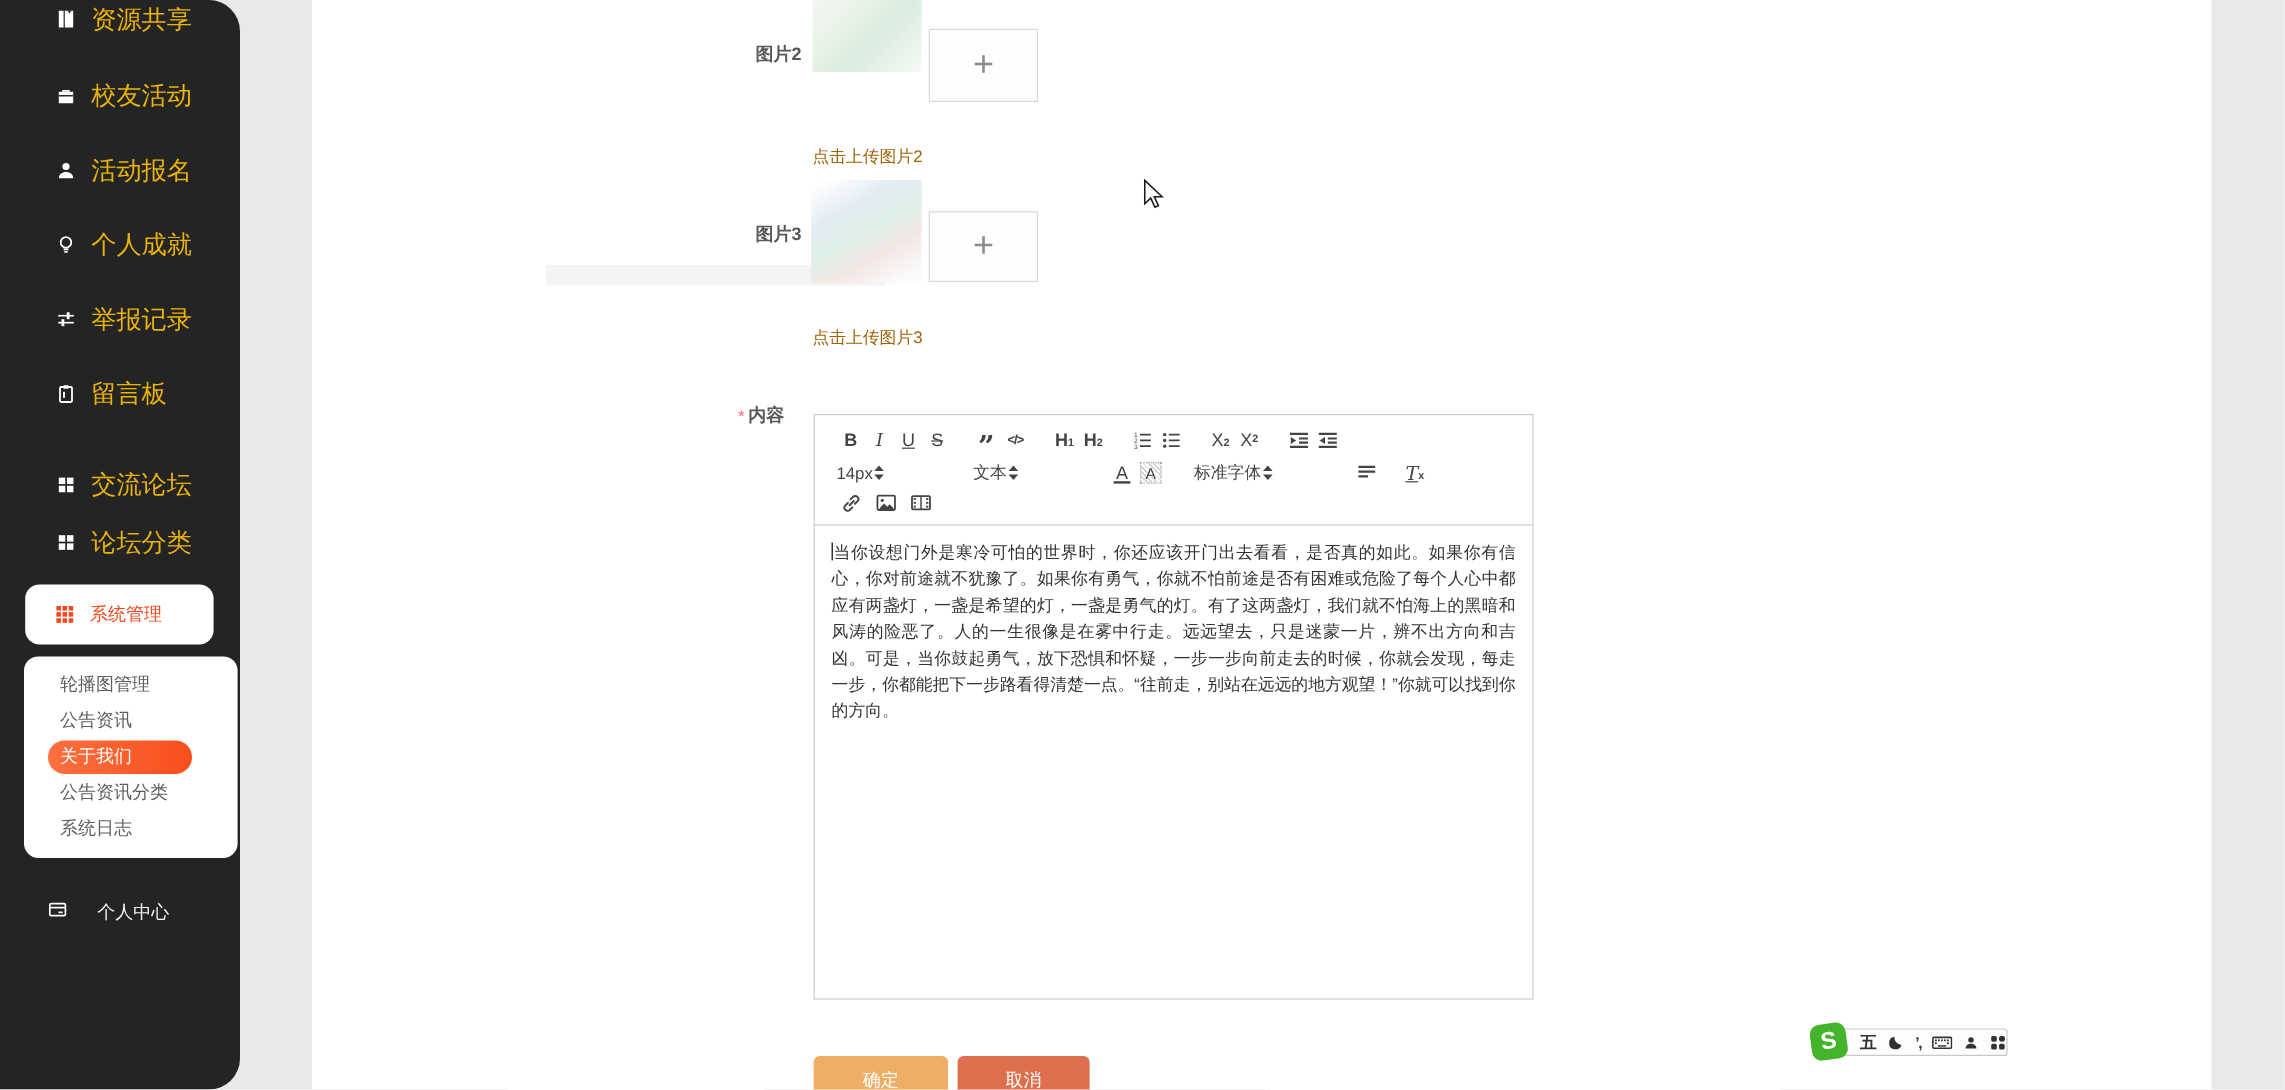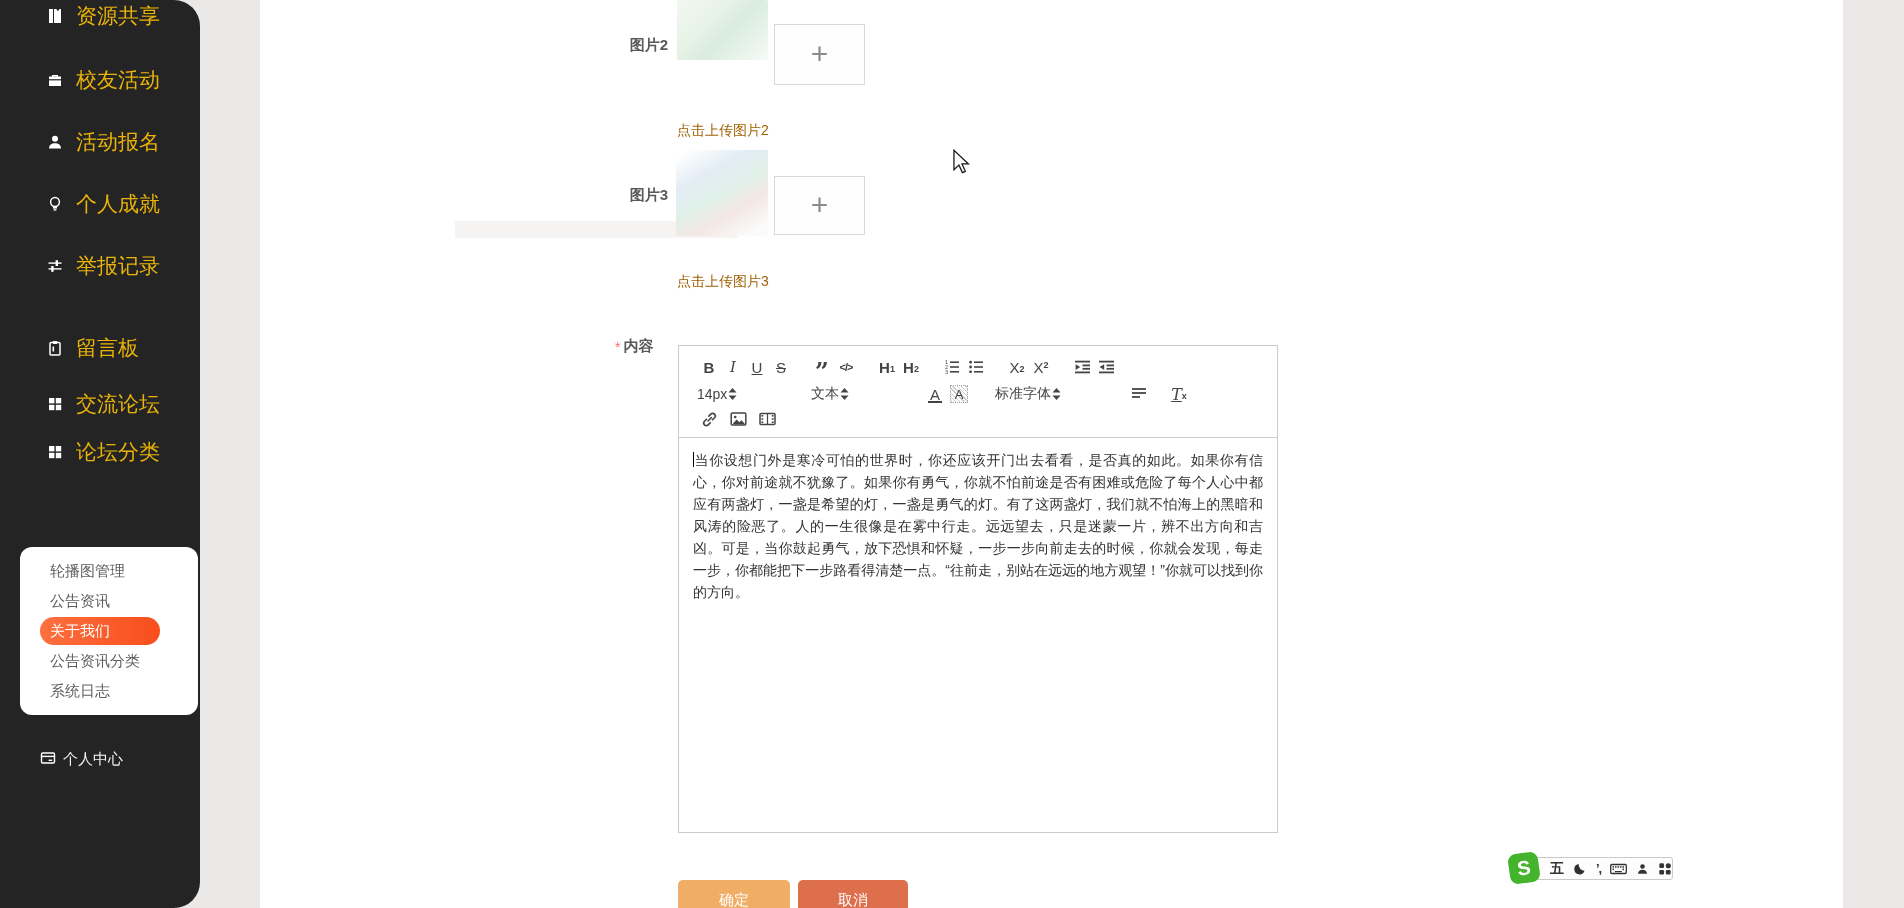--- a/index.html
+++ b/index.html
@@ -15,42 +15,42 @@
   
   .sidebar {
     position:absolute; left:0; top:0; width:200px; height:908px;
     background:#242424; border-radius:0 26px 26px 0; z-index:5;
   }
   .menu-item {
     position:absolute; left:47px; height:22px; display:flex; align-items:center; gap:13px;
     color:#eab308; font-size:21px; cursor:pointer; white-space:nowrap;
   }
   .mi-0{top:5px;} .mi-1{top:69px;} .mi-2{top:131px;} .mi-3{top:193px;}
-  .mi-4{top:255px;} .mi-5{top:317px;margin-top:20px;} .mi-6{top:393px;} .mi-7{top:441px;}
+  .mi-4{top:255px;} .mi-5{top:317px;} .mi-6{top:393px;} .mi-7{top:441px;}
   .menu-item .icon, .active-box .icon { display:flex; align-items:center; }
   .active-box {
     position:absolute; left:21px; top:487px; width:157px; height:50px;
     background:#ffffff; border-radius:12px; display:flex; align-items:center;
     padding-left:25px; gap:13px; font-size:15px; color:#f3471d; cursor:pointer;
   }
   .submenu {
     position:absolute; left:20px; top:547px; width:178px; height:168px;
     background:#ffffff; border-radius:12px; padding-top:9px;
   }
   .sub-item {
     height:30px; line-height:30px; padding-left:30px; font-size:15px;
     color:#5e5e5e; cursor:pointer; white-space:nowrap;
   }
   .sub-item.active {
     margin:1px 0 1px 20px; width:120px; height:28px; line-height:28px;
     padding-left:10px; border-radius:14px; color:#ffffff;
     background:linear-gradient(90deg,#fd7040,#f84e1c);
   }
   .personal {
-    position:absolute; left:40px; top:750px; display:flex; align-items:center; gap:7px;
+    position:absolute; left:40px; top:750px; display:flex; align-items:center; gap:25px;
     color:#f5f5f5; font-size:15px; cursor:pointer;
   }
 
   
   .field-label {
     position:absolute; left:590px; width:78px; text-align:right;
     font-size:15px; font-weight:600; color:#595959;
   }
   .lbl-pic2{ top:36px; } .lbl-pic3{ top:186px; }
   .thumb { position:absolute; border-radius:2px; }
@@ -237,20 +237,38 @@
       <svg width="16" height="16" viewBox="0 0 16 16">
           <rect x="2" y="2" width="5.4" height="5.4" fill="#fff"></rect>
           <rect x="8.8" y="2" width="5.4" height="5.4" fill="#fff"></rect>
           <rect x="2" y="8.8" width="5.4" height="5.4" fill="#fff"></rect>
           <rect x="8.8" y="8.8" width="5.4" height="5.4" fill="#fff"></rect>
         </svg>
     </span>
     <span>论坛分类</span>
   </div>
 
+  <div class="active-box">
+    <span class="icon">
+      <svg width="16" height="16" viewBox="0 0 16 16">
+          <g fill="#f3471d">
+            <rect x="1" y="1" width="3.8" height="3.8"></rect>
+            <rect x="6.1" y="1" width="3.8" height="3.8"></rect>
+            <rect x="11.2" y="1" width="3.8" height="3.8"></rect>
+            <rect x="1" y="6.1" width="3.8" height="3.8"></rect>
+            <rect x="6.1" y="6.1" width="3.8" height="3.8"></rect>
+            <rect x="11.2" y="6.1" width="3.8" height="3.8"></rect>
+            <rect x="1" y="11.2" width="3.8" height="3.8"></rect>
+            <rect x="6.1" y="11.2" width="3.8" height="3.8"></rect>
+            <rect x="11.2" y="11.2" width="3.8" height="3.8"></rect>
+          </g>
+        </svg>
+    </span>
+    <span>系统管理</span>
+  </div>
 
   <div class="submenu">
     <div class="sub-item">轮播图管理</div>
     <div class="sub-item">公告资讯</div>
     <div class="sub-item active">关于我们</div>
     <div class="sub-item">公告资讯分类</div>
     <div class="sub-item">系统日志</div>
   </div>
 
   <div class="personal">

